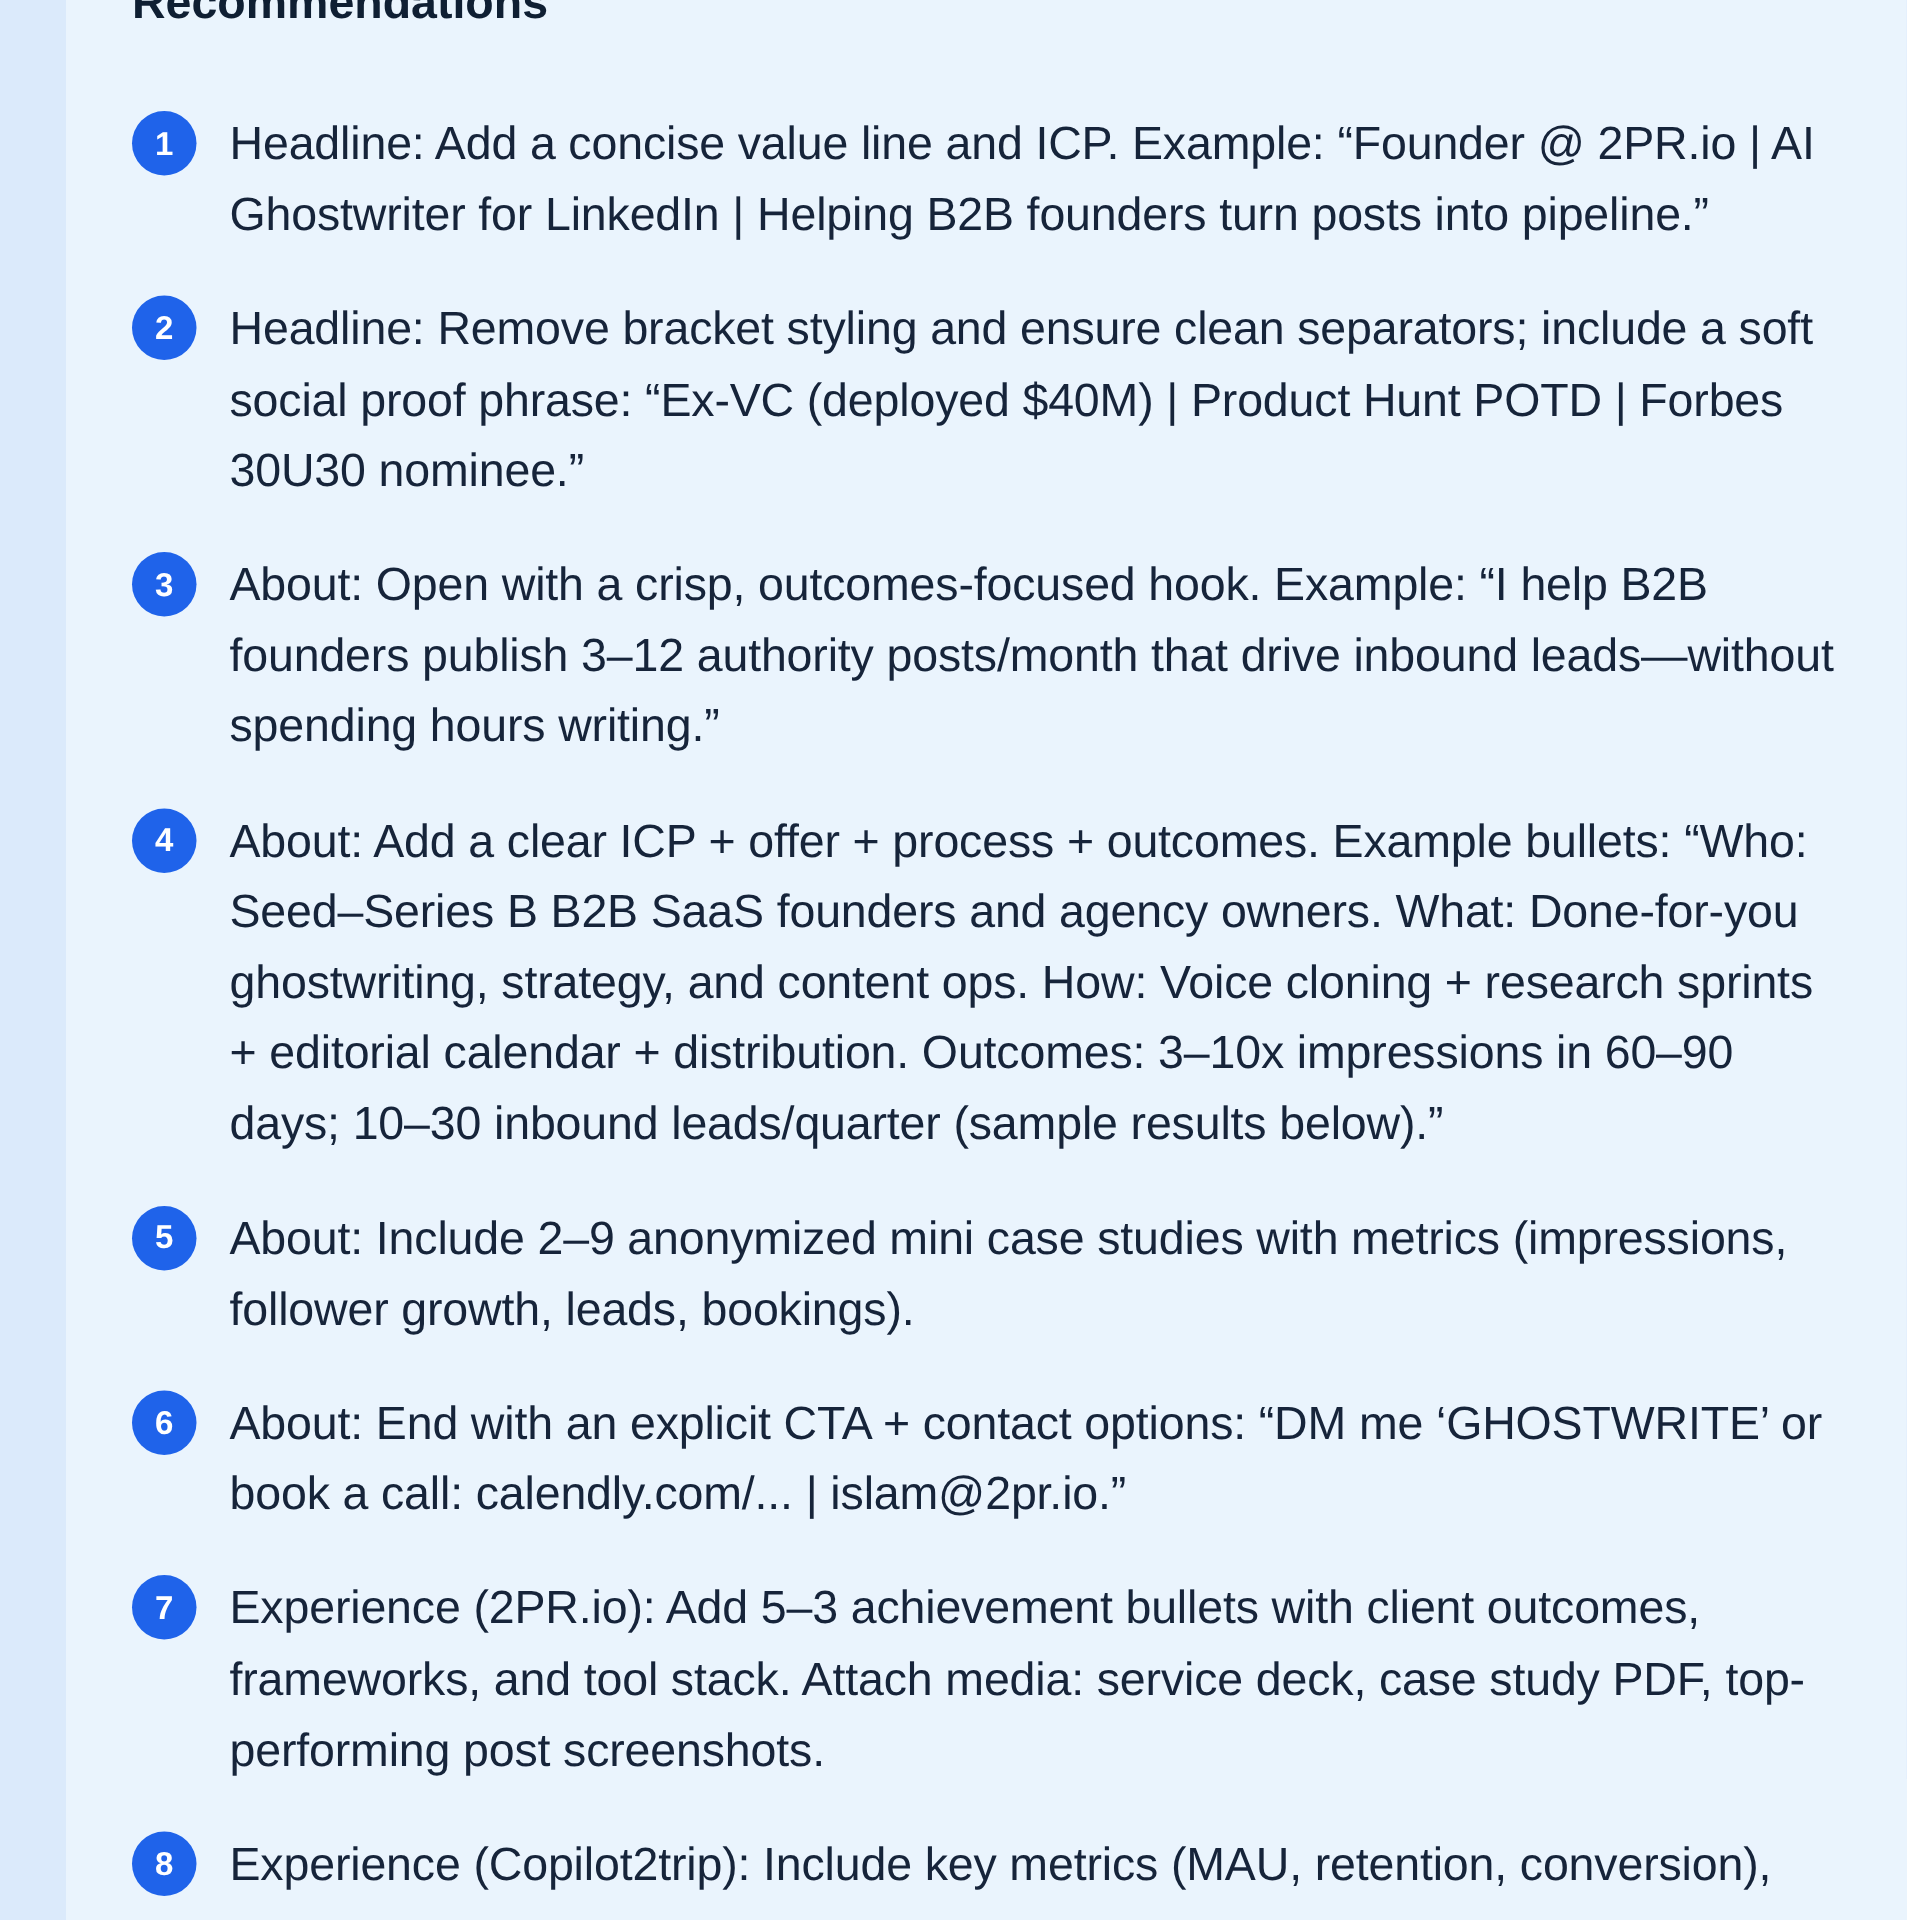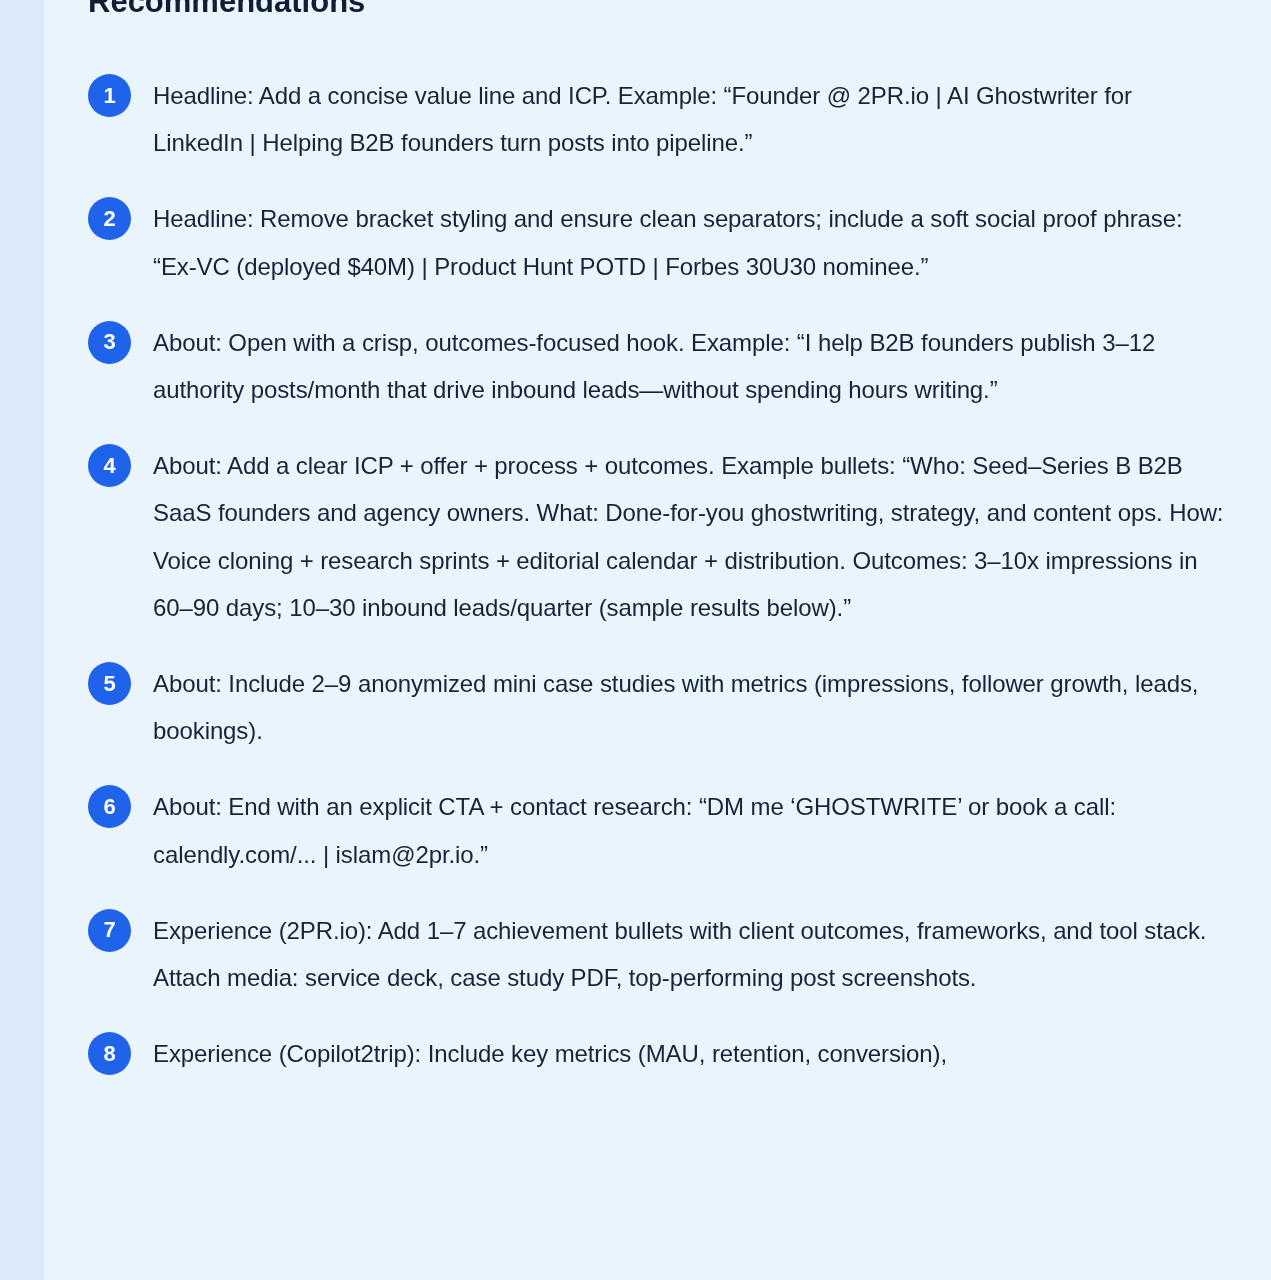--- a/index.html
+++ b/index.html
@@ -20,21 +20,21 @@
     }
     .list { position: absolute; left: 88px; top: 72px; width: 1140px; margin: 0; padding: 0; list-style: none; }
     .item { display: flex; align-items: flex-start; margin-bottom: 29px; }
     .badge {
       flex: 0 0 43px; width: 43px; height: 43px; border-radius: 50%;
       background: #1f63ea; color: #fff; font-weight: 700; font-size: 22px;
       display: flex; align-items: center; justify-content: center;
       margin-top: 2px;
     }
     .text {
-      margin-left: 22px; font-size: 24px; line-height: 47.2px; color: #16243a;
+      margin-left: 22px; font-size: 31px; line-height: 47.2px; color: #16243a;
       width: 1075px; letter-spacing: -0.1px;
     }
   </style>
 </head>
 <body>
 
 <div class="panel"></div>
 <h2 class="title">Recommendations</h2>
 
 <ol class="list">
@@ -53,23 +53,23 @@
   <li class="item">
     <span class="badge">4</span>
     <span class="text">About: Add a clear ICP + offer + process + outcomes. Example bullets: “Who: Seed–Series B B2B SaaS founders and agency owners. What: Done-for-you ghostwriting, strategy, and content ops. How: Voice cloning + research sprints + editorial calendar + distribution. Outcomes: 3–10x impressions in 60–90 days; 10–30 inbound leads/quarter (sample results below).”</span>
   </li>
   <li class="item">
     <span class="badge">5</span>
     <span class="text">About: Include 2–9 anonymized mini case studies with metrics (impressions, follower growth, leads, bookings).</span>
   </li>
   <li class="item">
     <span class="badge">6</span>
-    <span class="text">About: End with an explicit CTA + contact research: “DM me ‘GHOSTWRITE’ or book a call: calendly.com/... | islam@2pr.io.”</span>
+    <span class="text">About: End with an explicit CTA + contact options: “DM me ‘GHOSTWRITE’ or book a call: calendly.com/... | islam@2pr.io.”</span>
   </li>
   <li class="item">
     <span class="badge">7</span>
-    <span class="text">Experience (2PR.io): Add 1–7 achievement bullets with client outcomes, frameworks, and tool stack. Attach media: service deck, case study PDF, top-performing post screenshots.</span>
+    <span class="text">Experience (2PR.io): Add 5–3 achievement bullets with client outcomes, frameworks, and tool stack. Attach media: service deck, case study PDF, top-performing post screenshots.</span>
   </li>
   <li class="item">
     <span class="badge">8</span>
     <span class="text">Experience (Copilot2trip): Include key metrics (MAU, retention, conversion),</span>
   </li>
 </ol>
 
 </body></html>

